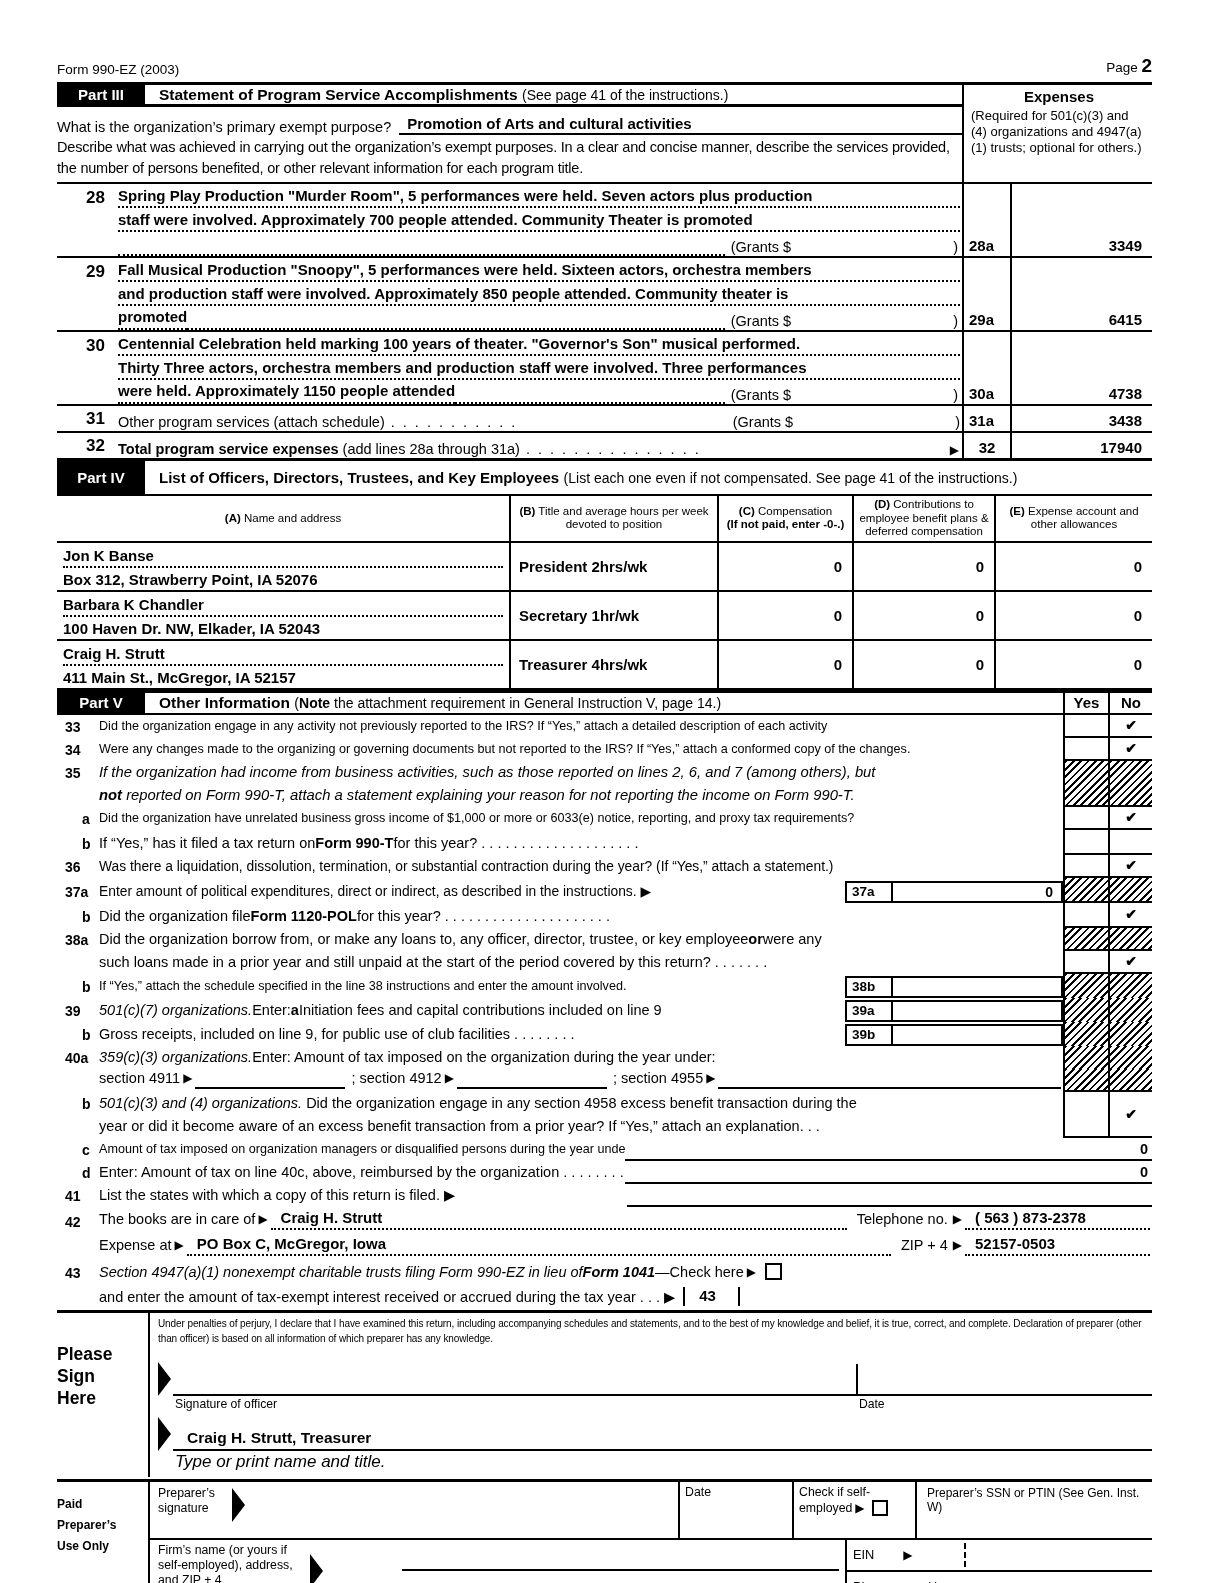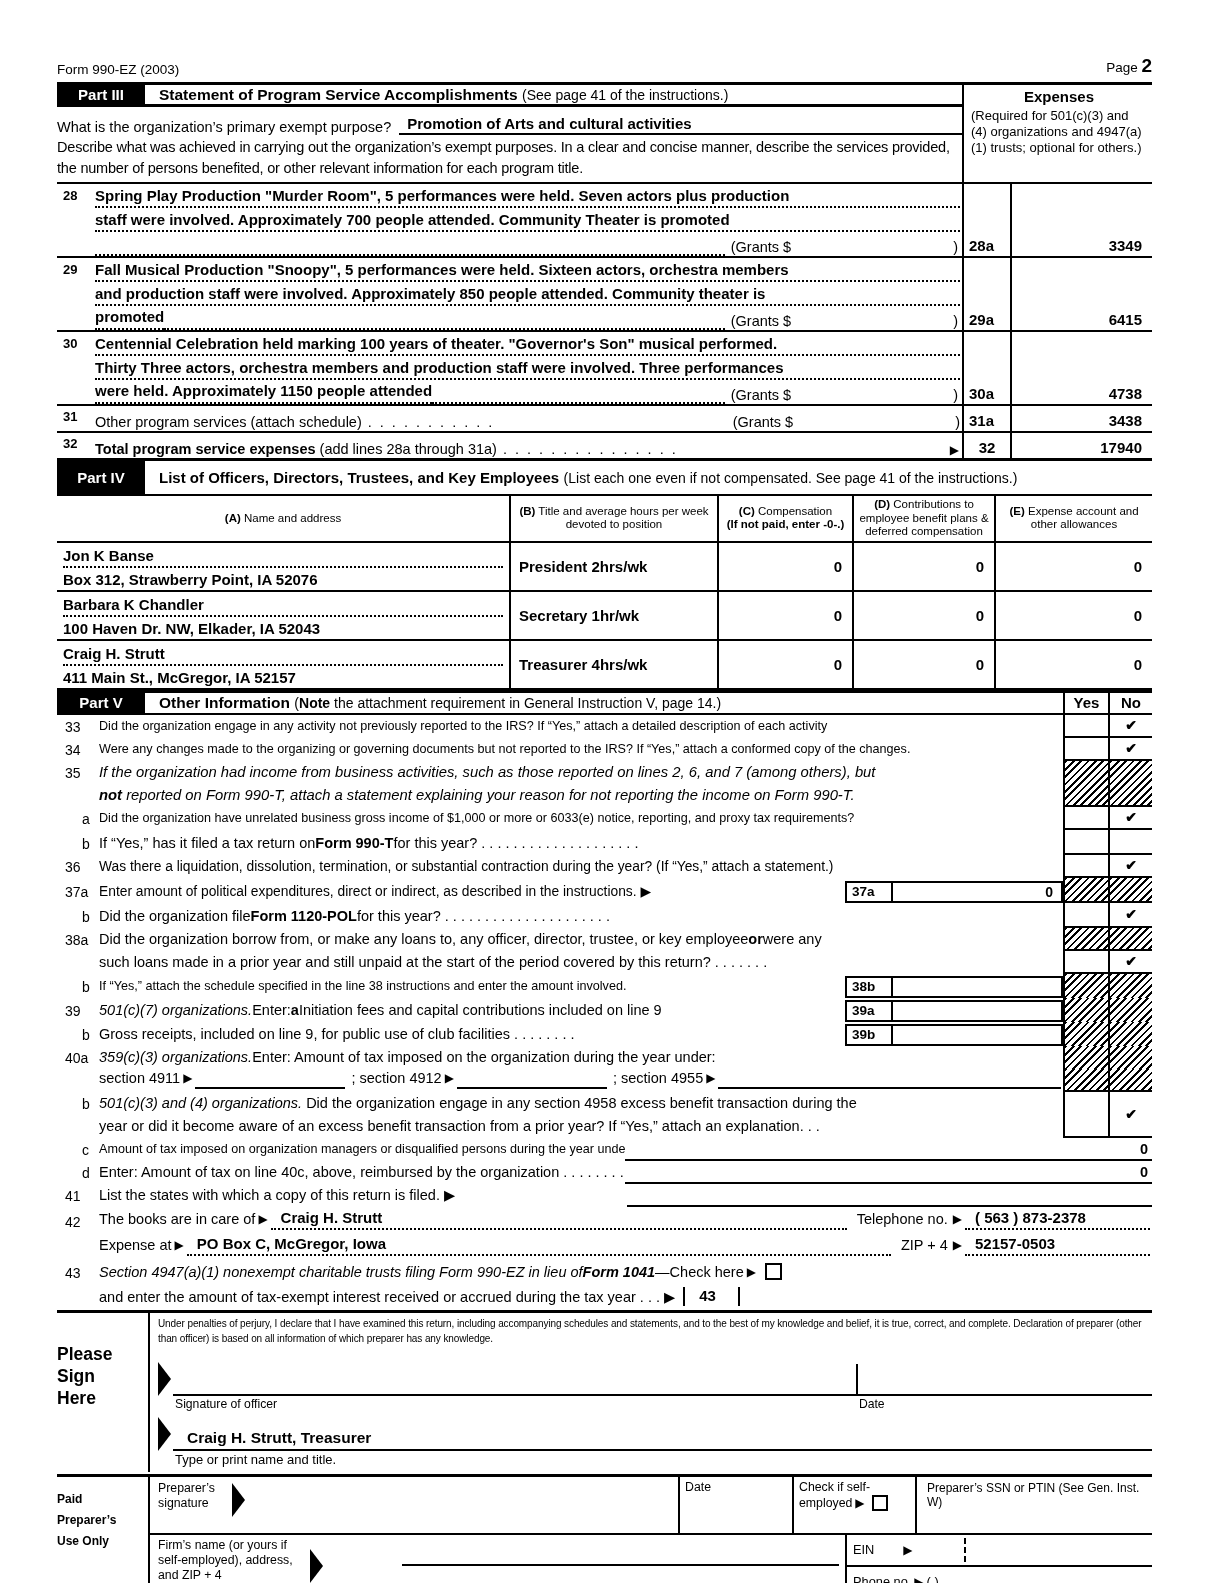--- a/index.html
+++ b/index.html
@@ -29,21 +29,21 @@
   .bar3 .twrap { display:flex; align-items:center; white-space:nowrap; overflow:hidden; }
   .p3tr { width:190px; border-left:2px solid #000; border-top:3px solid #000; padding:1px 5px 20px 7px; }
   .exp-h { text-align:center; font-weight:bold; font-size:15px; line-height:22px; }
   .exp-note { font-size:13px; line-height:16px; }
   .purpose { display:flex; align-items:flex-end; font-size:14.5px; height:28px; padding-top:2px; }
   .purpose-q { white-space:nowrap; }
   .purpose-a { flex:1; border-bottom:2.5px solid #000; font-weight:bold; font-size:15px; margin-left:8px; padding:0 0 1px 8px; white-space:nowrap; overflow:hidden; }
   .desc { font-size:14.5px; line-height:21px; padding:2px 2px 3px 0; letter-spacing:-0.2px; }
 
   .prow { display:flex; border-bottom:2px solid #000; }
-  .pnum { width:38px; font-weight:bold; font-size:13px; padding:4px 0 0 6px; flex:none; }
+  .pnum { width:38px; font-weight:bold; font-size:17px; padding:4px 0 0 6px; flex:none;margin-left:23px; }
   .plines { flex:1; min-width:0; padding-right:2px; }
   .pline { height:24px; line-height:23px; border-bottom:2px dotted #000; font-weight:bold; font-size:15px; white-space:nowrap; overflow:hidden; }
   .gline { height:24px; display:flex; align-items:flex-end; font-size:14.5px; }
   .gtext { border-bottom:2px dotted #000; font-weight:bold; font-size:15px; line-height:23px; white-space:nowrap; }
   .gdots { flex:1; border-bottom:2px dotted #000; height:23px; }
   .glab { white-space:nowrap; padding:0 4px 1px 6px; }
   .ggap { width:158px; }
   .gclose { padding:0 2px 1px 0; }
   .pbox { width:48px; border-left:2px solid #000; font-weight:bold; font-size:15px;
           display:flex; align-items:flex-end; padding:0 0 2px 5px; flex:none; }
@@ -66,21 +66,21 @@
   .p4num { text-align:right; padding-right:10px; font-weight:bold; font-size:15px; }
 
   
   .bar5 { display:flex; align-items:stretch; border-top:3px solid #000; border-bottom:2.5px solid #000; height:25px; }
   .bar5 .tfill { flex:1; display:flex; align-items:center; white-space:nowrap; overflow:hidden; }
   .ynh { width:45px; border-left:2.5px solid #000; display:flex; align-items:center; justify-content:center;
          font-weight:bold; font-size:15px; flex:none; }
   .ynh.no { width:44px; }
 
   .vrow { display:flex; align-items:stretch; min-height:23px; }
-  .vnum { width:42px; flex:none; font-weight:normal; font-size:14px; display:flex; align-items:flex-end; padding:0 0 3px 8px; }
+  .vnum { width:42px; flex:none; font-weight:bold; font-size:14px; display:flex; align-items:flex-end; padding:0 0 3px 8px; }
   .vnum.sub { padding-left:25px; }
   .vtext { flex:1; min-width:0; display:flex; align-items:flex-end; padding:0 2px 3px 0; font-size:14.5px;
            line-height:17px; white-space:nowrap; overflow:hidden; }
   .vtext.sm { font-size:12.6px; }
   .vtext.block { display:block; white-space:normal; line-height:23px; padding-bottom:0; }
   .yn { width:45px; flex:none; border-left:2px solid #000; border-bottom:2px solid #000;
         display:flex; align-items:center; justify-content:center; font-size:14px; font-weight:bold; }
   .yn.no { width:44px; }
   .yn.nb { border-bottom:none; }
   .hatch { background:repeating-linear-gradient(135deg,#000 0,#000 2px,#fff 2px,#fff 5.2px); }
@@ -107,21 +107,21 @@
   .sigrow { display:flex; align-items:flex-end; padding-left:8px; }
   .bigarrow { width:0; height:0; border-top:17px solid transparent; border-bottom:17px solid transparent;
               border-left:13px solid #000; flex:none; }
   .sigline { flex:1; border-bottom:2px solid #000; height:42px; position:relative; margin-left:2px; }
   .sigdiv { position:absolute; right:30%; bottom:0; width:2px; height:30px; background:#000; }
   .siglabels { display:flex; font-size:12.2px; padding:1px 0 6px 25px; }
   .siglabels .l1 { flex:1; }
   .siglabels .l2 { width:30%; }
   .typedline { flex:1; border-bottom:2px solid #000; margin-left:2px; font-weight:bold; font-size:15.5px;
                padding:10px 0 2px 14px; }
-  .typelabel { font-size:13px; padding:1px 0 5px 25px; }
+  .typelabel { font-size:17px; padding:1px 0 5px 25px;font-style:italic; }
 
   
   .prep { display:flex; border-top:3.5px solid #000; border-bottom:3.5px solid #000; margin-top:2px; }
   .prep .sideL { font-size:12px; line-height:21px; padding-top:12px; }
   .prep-m { flex:1; min-width:0; }
   .preprow1 { display:flex; border-bottom:2.5px solid #000; height:58px; }
   .pcell-sig { width:528px; flex:none; display:flex; align-items:flex-start; gap:4px; font-size:12.3px;
                line-height:15px; padding:4px 0 4px 8px; }
   .pcell-sig .bigarrow { margin-top:2px; }
   .pcell-date { width:114px; flex:none; border-left:2px solid #000; font-size:12.3px; padding:3px 5px; }

